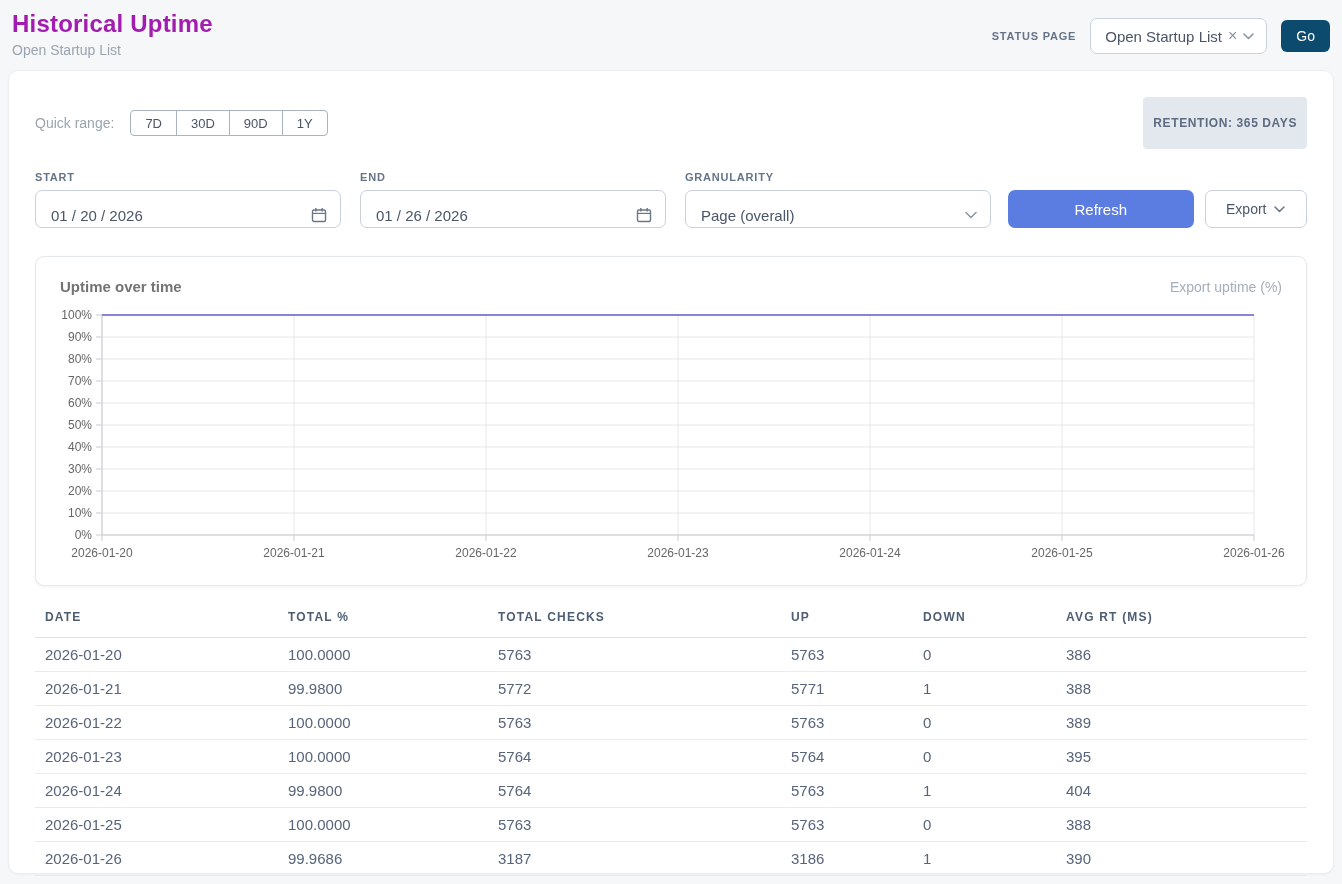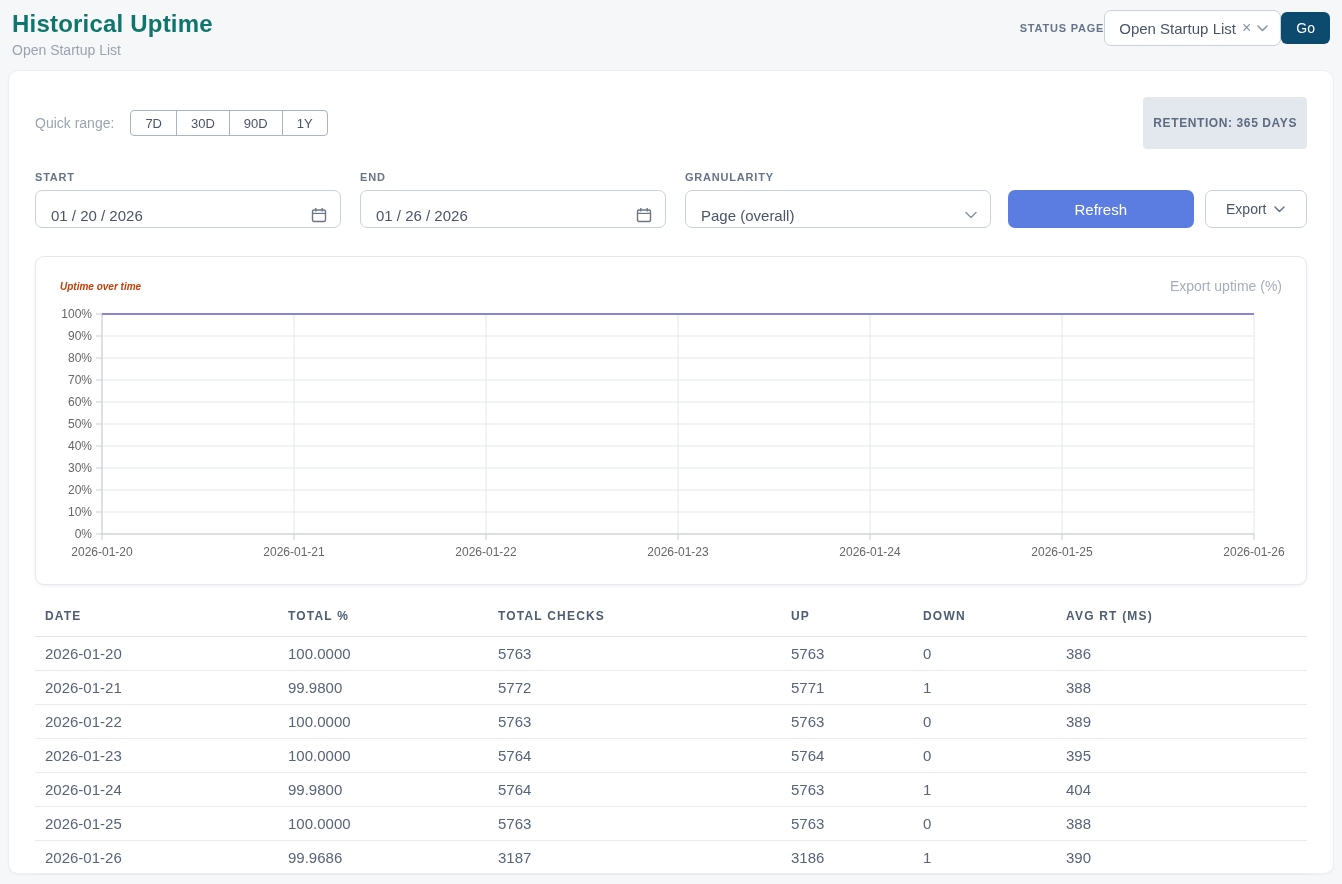--- a/index.html
+++ b/index.html
@@ -9,23 +9,23 @@
     background: #f6f7f9;
     color: #4a5568;
     overflow: hidden;
   }
 
   
   .top-bar {
     display: flex; justify-content: space-between; align-items: flex-start;
     padding: 10px 12px 0 12px;
   }
-  .page-title { font-size: 24px; font-weight: 700; color: #0f766e; letter-spacing: 0.2px; }
+  .page-title { font-size: 24px; font-weight: 700; color: #a21caf; letter-spacing: 0.2px; }
   .page-subtitle { font-size: 14px; color: #9aa4b0; margin-top: 4px; }
-  .statuspage-row { display: flex; align-items: center; }
+  .statuspage-row { display: flex; align-items: center; gap: 14px; margin-top: 8px; }
   .statuspage-label { font-size: 11px; font-weight: 700; color: #66748a; letter-spacing: 0.8px; }
   .statuspage-select {
     display: flex; align-items: center; gap: 6px;
     background: #fff; border: 1px solid #c9d1dc; border-radius: 7px;
     height: 36px; padding: 0 12px 0 14px; min-width: 158px;
     font-size: 15px; color: #4a5568; cursor: pointer;
   }
   .clear-x { color: #8a95a5; font-size: 16px; line-height: 1; cursor: pointer; }
   .btn-go {
     background: #0c4a6e; color: #fff; border: none; border-radius: 6px;
@@ -87,21 +87,21 @@
   }
 
   
   .chart-card {
     margin-top: 28px;
     border: 1px solid #e5e8ec; border-radius: 9px; background: #fff;
     box-shadow: 0 1px 3px rgba(20,30,50,0.06);
     padding: 21px 24px 14px 24px;
   }
   .chart-head { display: flex; justify-content: space-between; align-items: center; }
-  .chart-title { font-size: 10px; font-weight: 700; color: #c2410c; font-style: italic; }
+  .chart-title { font-size: 15px; font-weight: 700; color: #737373; }
   .chart-legend { font-size: 14px; color: #a5aebc; }
   .chart-svg-wrap { margin-top: 10px; }
   svg text.tick { font-family: "Liberation Sans", sans-serif; font-size: 12px; fill: #666; }
 
   
   .table-wrap { margin-top: 24px; }
   table { width: 100%; border-collapse: collapse; }
   th {
     text-align: left; font-size: 12px; font-weight: 700; color: #4d5d72;
     letter-spacing: 1.2px; padding: 0 0 13px 10px;

